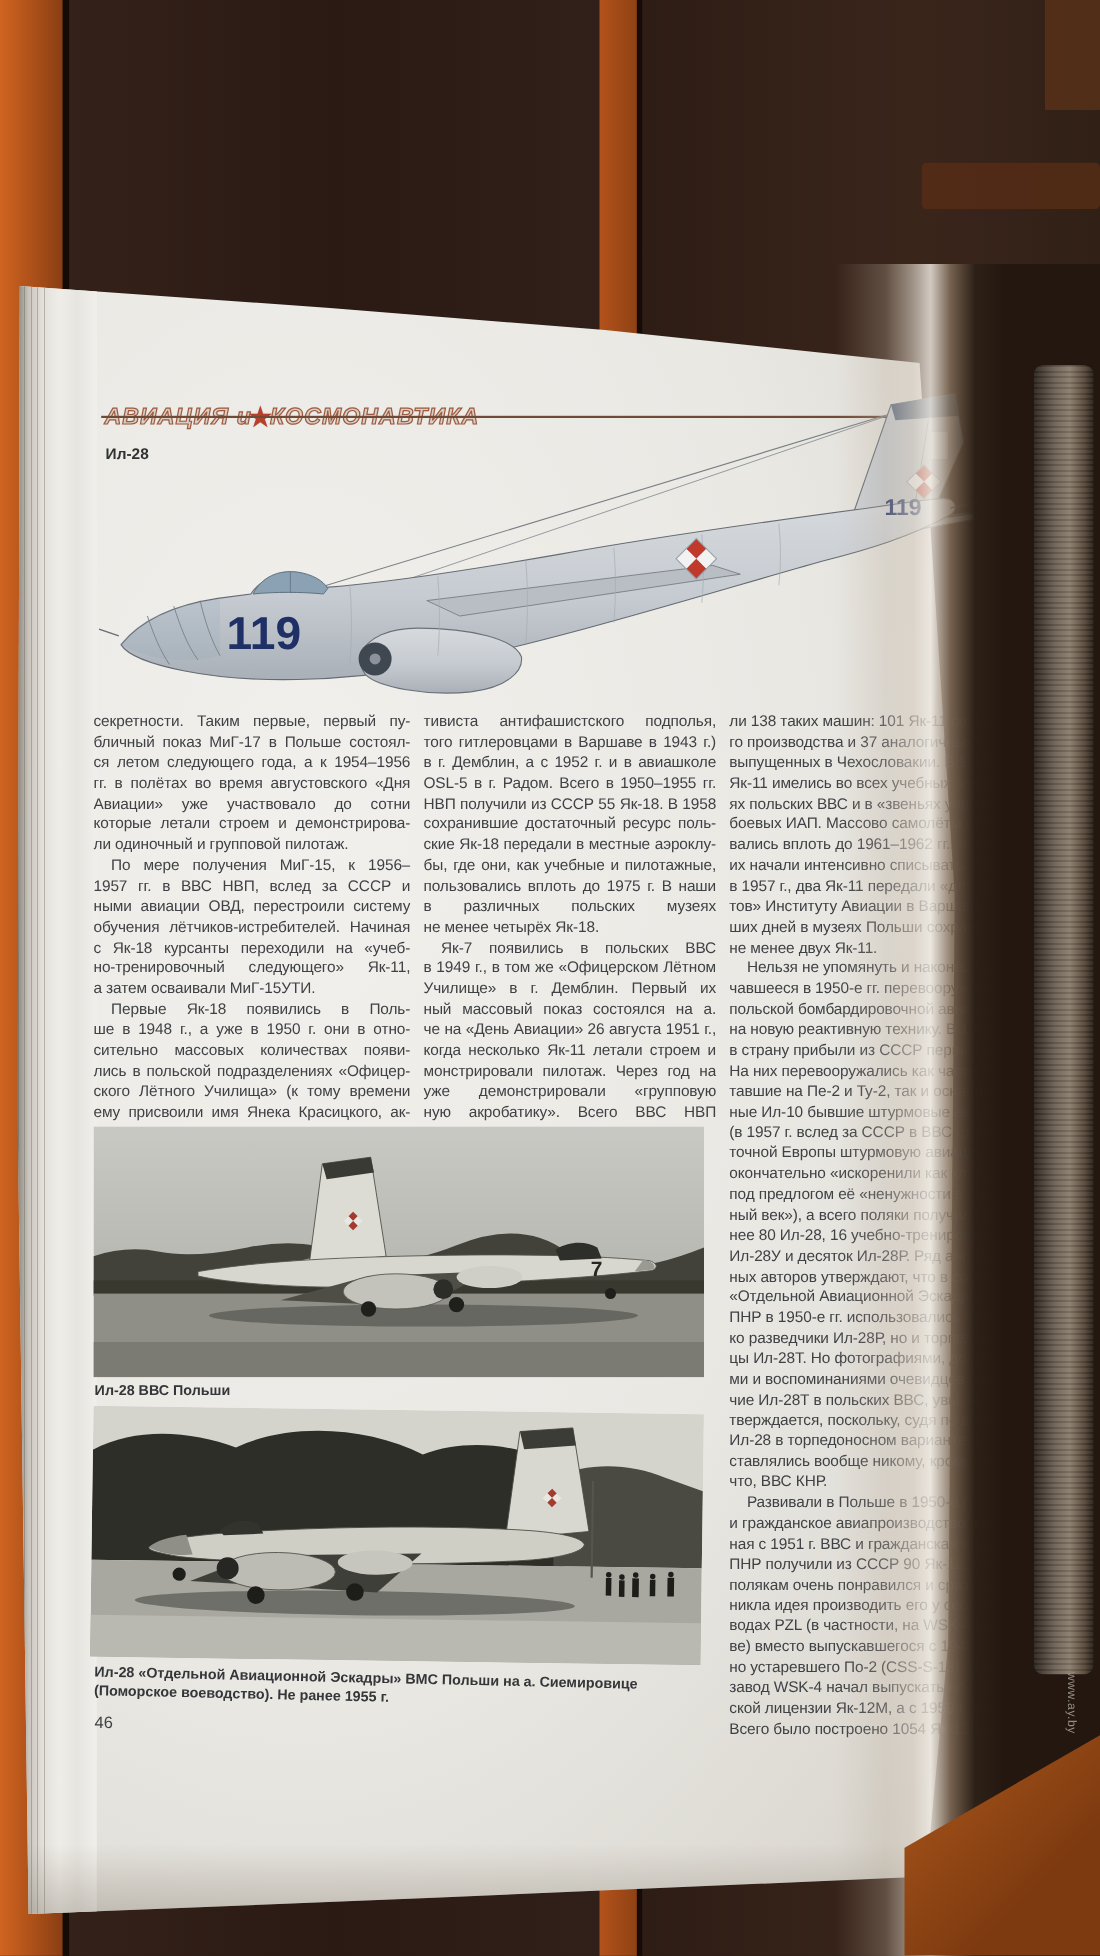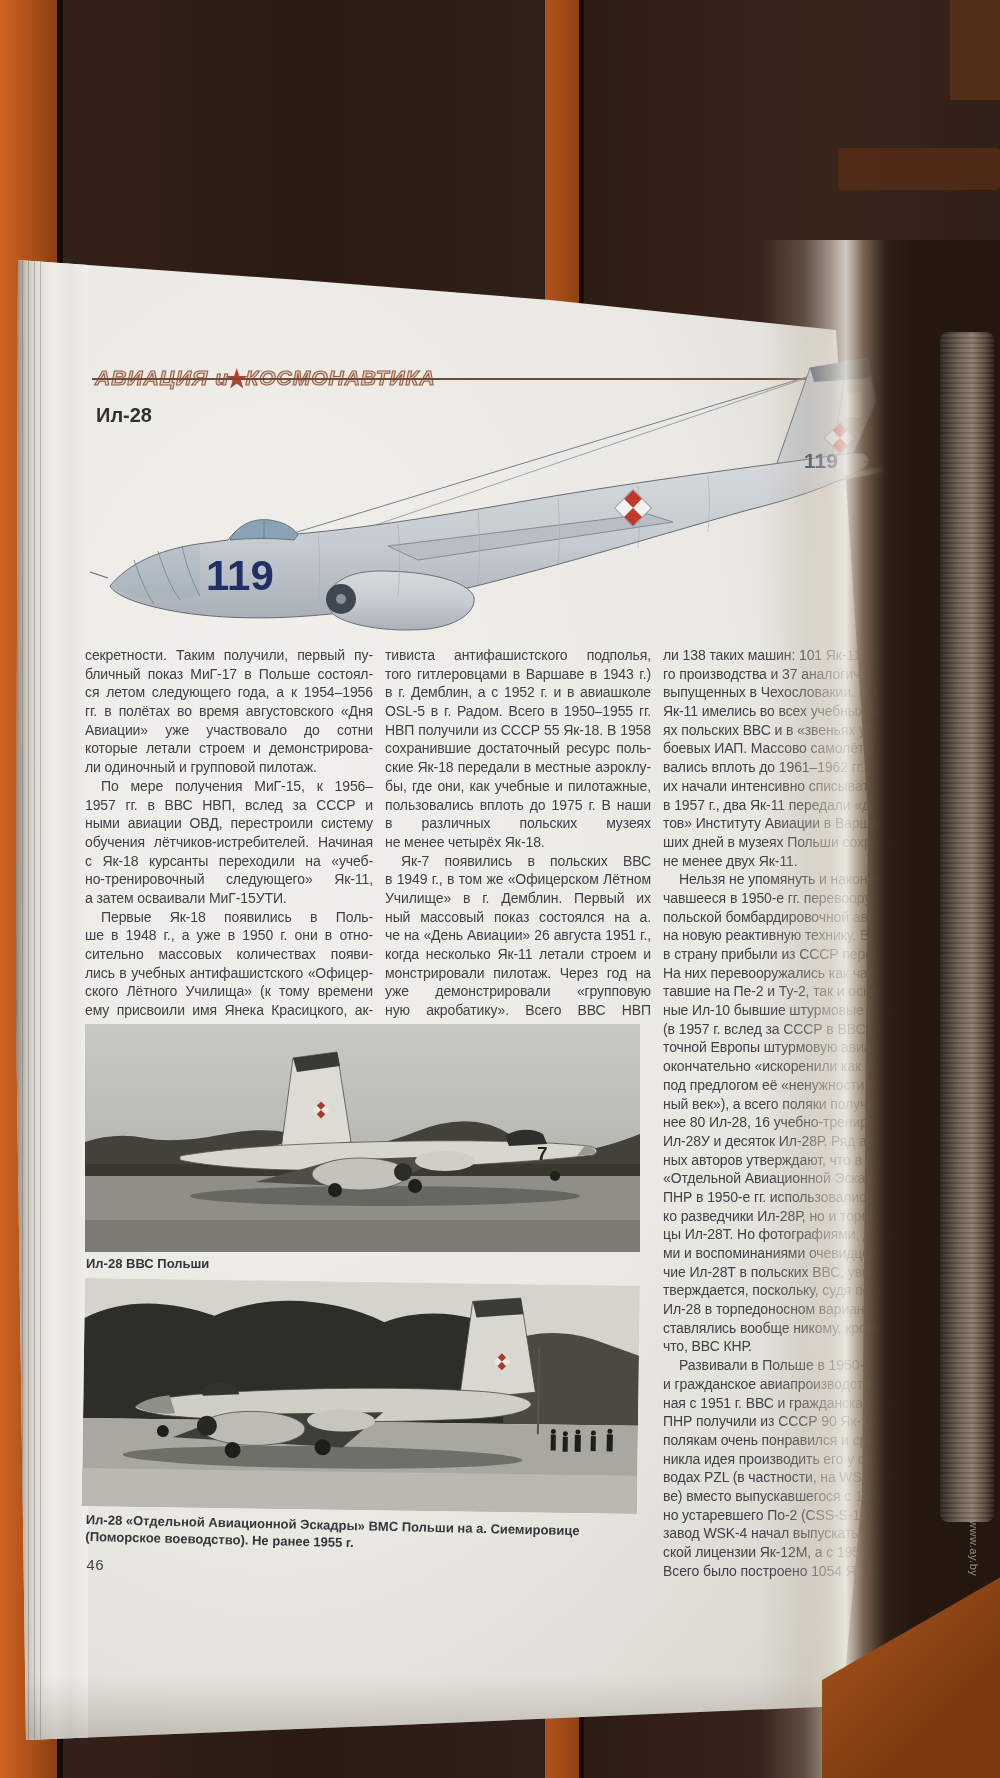--- a/index.html
+++ b/index.html
@@ -30,34 +30,34 @@
   #page .botshade{position:absolute;left:0;bottom:0;width:100%;height:70px;
     background:linear-gradient(to bottom,rgba(120,110,95,0),rgba(120,110,95,.35));}
   
   #content{left:0;top:0;width:1000px;height:1778px;z-index:2;}
   #masthead{left:95px;top:346px;width:760px;font-weight:800;font-style:italic;
     font-size:21px;letter-spacing:1px;color:#d9cfc4;
     -webkit-text-stroke:1.1px #9e5b40;text-shadow:0 0 1px rgba(158,91,64,.4);margin-top:17px;}
   #masthead .star{color:#b5402c;-webkit-text-stroke:0;font-size:24px;font-style:normal;
     margin:0 -3px;position:relative;top:2px;}
   #rule{left:92px;top:378px;width:756px;height:2px;background:#6e4a37;}
-  #dlabel{left:96px;top:404px;font-weight:bold;font-size:20px;color:#2f3133;}
+  #dlabel{left:96px;top:404px;font-weight:bold;font-size:14px;color:#2f3133;}
   
   .col{top:646px;color:#3f4145;font-size:14px;line-height:18.7px;letter-spacing:-0.1px;}
   .tl{text-align:justify;text-align-last:justify;height:18.7px;overflow:hidden;}
   .tl.ind{text-indent:16px;}
   .tl.end{text-align-last:left;}
   #col1{left:85px;width:288px;}
   #col2{left:385px;width:266px;}
   #col3{left:663px;width:285px;}
   #col3 .tl{text-align:left;text-align-last:auto;white-space:nowrap;overflow:visible;}
   .caption{color:#343639;font-weight:bold;font-size:13px;line-height:16.5px;}
   #cap1{left:86px;top:1256px;width:420px;}
   #cap2{left:86px;top:1512px;width:524px;transform:rotate(1.3deg);transform-origin:left top;}
-  #pagenum{left:86px;top:1558px;font-size:15px;color:#3f4145;font-family:Liberation Mono, monospace;}
+  #pagenum{left:86px;top:1558px;font-size:15px;color:#3f4145;}
   #photo1{left:85px;top:1024px;}
   #photo2wrap{left:85px;top:1278px;transform:rotate(0.8deg);transform-origin:left top;}
   
   #fold{left:760px;top:240px;width:240px;height:1540px;z-index:3;pointer-events:none;
     background:linear-gradient(to right,rgba(233,232,228,0) 0px,rgba(190,176,160,.30) 45px,
       rgba(214,205,193,.65) 70px,rgba(236,231,223,.85) 86px,rgba(130,110,90,.82) 104px,
       rgba(45,33,23,.97) 126px,#241710 152px,#241710 100%);}
   #foreedge{left:940px;top:332px;width:54px;height:1190px;z-index:4;border-radius:8px;
     background:linear-gradient(to right,#2f2721,#6d6255 35%,#8a7d6d 60%,#57493b 85%,#2a211a);}
   #foreedge .tex{position:absolute;left:0;top:0;width:100%;height:100%;border-radius:8px;
@@ -156,38 +156,38 @@
       <rect x="-11" y="0" width="11" height="11" fill="#f2f2f2"></rect>
         <rect x="0" y="0" width="11" height="11" fill="#c0392b"></rect>
       <rect x="-11" y="-11" width="22" height="22" fill="none" stroke="#9aa0a7" stroke-width="1"></rect>
     </g>
 
     <text x="118" y="252" font-size="42" font-weight="bold" fill="#1f3066" font-family="Liberation Sans, sans-serif">119</text>
     <text x="716" y="130" font-size="21" font-weight="bold" fill="#1f3066" font-family="Liberation Sans, sans-serif">119</text>
   </svg>
 
   <div class="abs col" id="col1">
-      <div class="tl">секретности. Таким получили, первый пу-</div>
+      <div class="tl">секретности. Таким первые, первый пу-</div>
       <div class="tl">бличный показ МиГ-17 в Польше состоял-</div>
       <div class="tl">ся летом следующего года, а к 1954–1956</div>
       <div class="tl">гг. в полётах во время августовского «Дня</div>
       <div class="tl">Авиации» уже участвовало до сотни МиГ-15,</div>
       <div class="tl">которые летали строем и демонстрирова-</div>
       <div class="tl end">ли одиночный и групповой пилотаж.</div>
       <div class="tl ind">По мере получения МиГ-15, к 1956–</div>
       <div class="tl">1957 гг. в ВВС НВП, вслед за СССР и осталь-</div>
       <div class="tl">ными авиации ОВД, перестроили систему</div>
       <div class="tl">обучения лётчиков-истребителей. Начиная</div>
       <div class="tl">с Як-18 курсанты переходили на «учеб-</div>
       <div class="tl">но-тренировочный следующего» Як-11,</div>
       <div class="tl end">а затем осваивали МиГ-15УТИ.</div>
       <div class="tl ind">Первые Як-18 появились в Поль-</div>
       <div class="tl">ше в 1948 г., а уже в 1950 г. они в отно-</div>
       <div class="tl">сительно массовых количествах появи-</div>
-      <div class="tl">лись в учебных антифашистского «Офицер-</div>
+      <div class="tl">лись в польской подразделениях «Офицер-</div>
       <div class="tl">ского Лётного Училища» (к тому времени</div>
       <div class="tl">ему присвоили имя Янека Красицкого, ак-</div>
     </div>
   <div class="abs col" id="col2">
       <div class="tl">тивиста антифашистского подполья, уби-</div>
       <div class="tl">того гитлеровцами в Варшаве в 1943 г.)</div>
       <div class="tl">в г. Демблин, а с 1952 г. и в авиашколе</div>
       <div class="tl">OSL-5 в г. Радом. Всего в 1950–1955 гг. ВВС</div>
       <div class="tl">НВП получили из СССР 55 Як-18. В 1958 г.</div>
       <div class="tl">сохранившие достаточный ресурс поль-</div>

